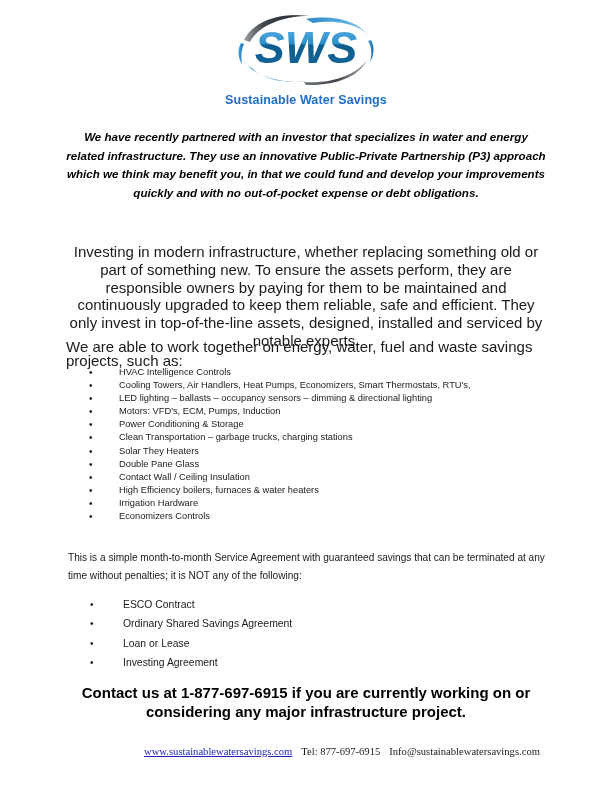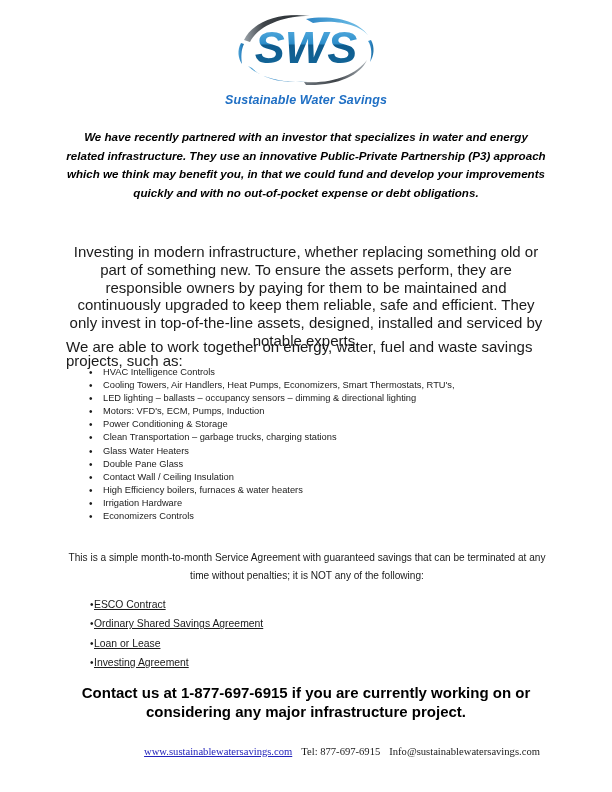--- a/index.html
+++ b/index.html
@@ -33,21 +33,20 @@
   .doc-title {
     position: absolute;
     top: 93px;
     left: 0;
     width: 612px;
     text-align: center;
     font-size: 12.5px;
     font-weight: bold;
     color: #1F6FC4;
     letter-spacing: 0.1px;
-    font-style: italic;
   }
 
   
   .lead {
     position: absolute;
     top: 128px;
     left: 66px;
     width: 480px;
     text-align: center;
     font-size: 11.6px;
@@ -103,48 +102,48 @@
     top: 366px;
     left: 89px;
     width: 470px;
     font-size: 9.3px;
   }
   #services-list li {
     height: 13.1px;
     line-height: 13.1px;
   }
   #services-list li .bullet { font-size: 10px; line-height: 13.1px; }
-  #services-list li .btext { margin-left: 14px; }
+  #services-list li .btext { margin-left: 30px; }
 
   
   .para-3 {
     position: absolute;
     top: 549px;
     left: 68px;
     width: 478px;
-    text-align: center;
+    text-align: left;
     font-size: 10.1px;
     line-height: 17.5px;
     color: #1a1a1a;
   }
 
   
   #not-list {
     position: absolute;
     top: 595px;
     left: 90px;
     width: 420px;
     font-size: 10.4px;
   }
   #not-list li {
     height: 19.3px;
     line-height: 19.3px;
   }
   #not-list li .bullet { font-size: 10px; line-height: 19.3px; }
-  #not-list li .btext { margin-left: 4px; text-decoration: underline; }
+  #not-list li .btext { margin-left: 33px; }
 
   
   .cta {
     position: absolute;
     top: 684px;
     left: 70px;
     width: 472px;
     text-align: center;
     font-size: 15px;
     font-weight: bold;
@@ -250,21 +249,21 @@
   <li>
       <span class="bullet">•</span>
       <span class="btext">Power Conditioning &amp; Storage</span>
     </li>
   <li>
       <span class="bullet">•</span>
       <span class="btext">Clean Transportation – garbage trucks, charging stations</span>
     </li>
   <li>
       <span class="bullet">•</span>
-      <span class="btext">Glass Water Heaters</span>
+      <span class="btext">Solar They Heaters</span>
     </li>
   <li>
       <span class="bullet">•</span>
       <span class="btext">Double Pane Glass</span>
     </li>
   <li>
       <span class="bullet">•</span>
       <span class="btext">Contact Wall / Ceiling Insulation</span>
     </li>
   <li>

